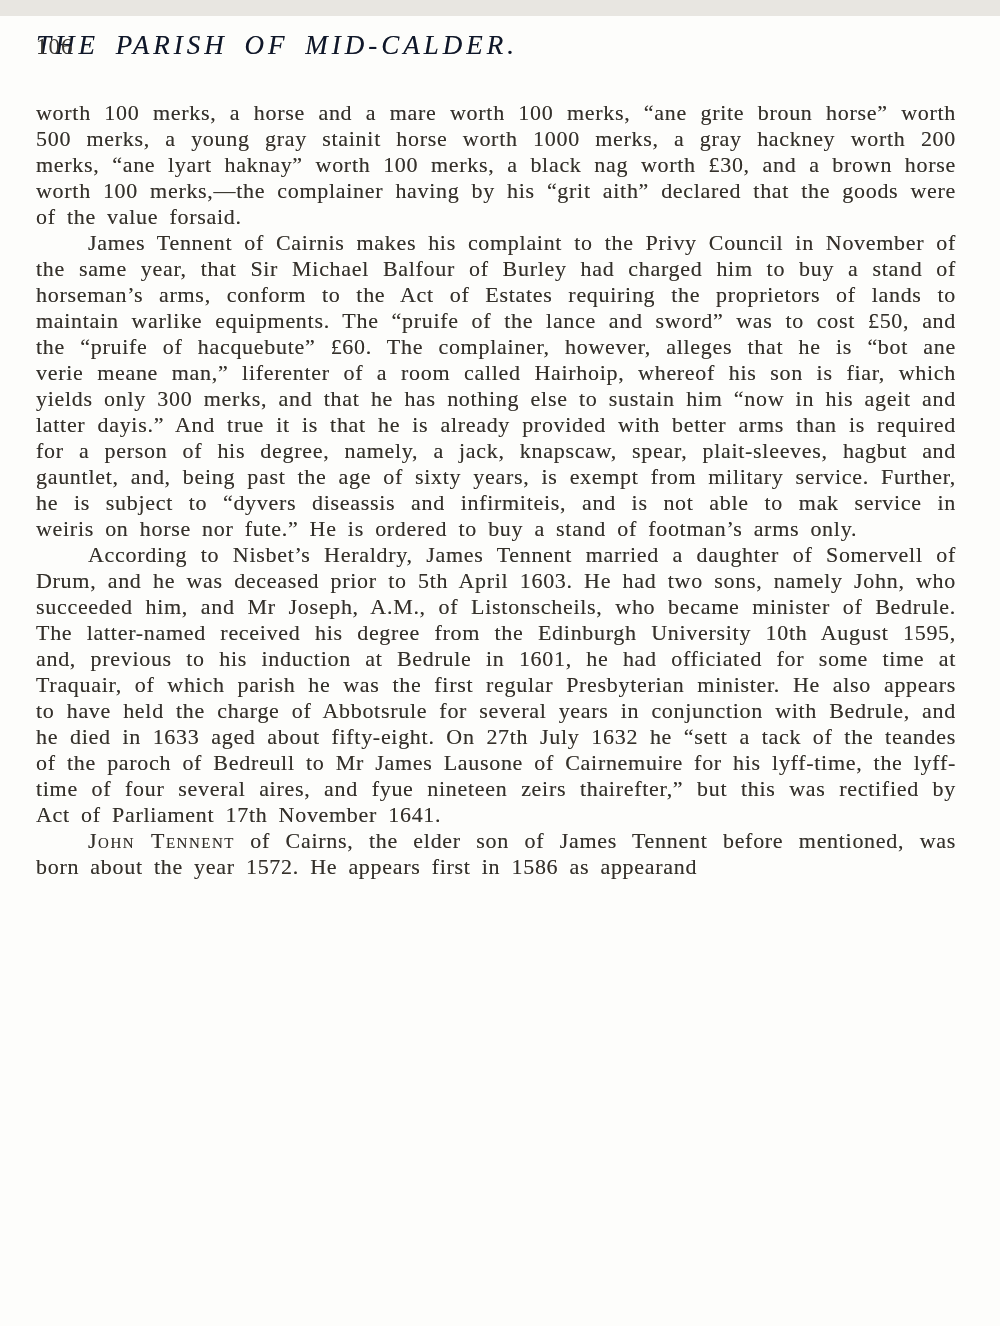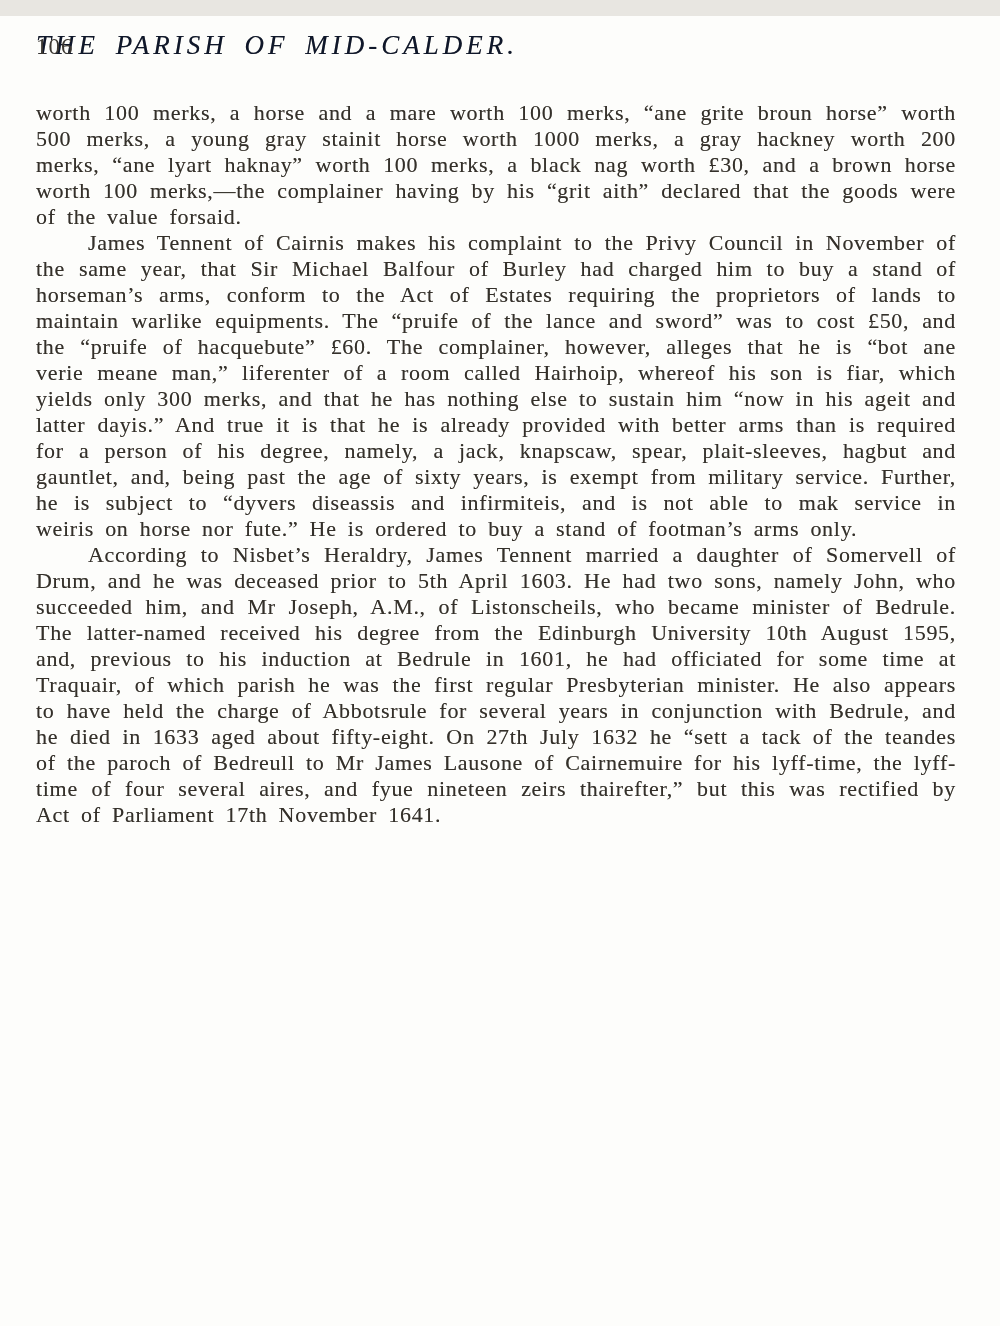--- a/index.html
+++ b/index.html
@@ -74,16 +74,17 @@
   </header>
 
   <main class="page-body">
 
     <p class="para">worth 100 merks, a horse and a mare worth 100 merks, “ane grite broun horse” worth 500 merks, a young gray stainit horse worth 1000 merks, a gray hackney worth 200 merks, “ane lyart haknay” worth 100 merks, a black nag worth £30, and a brown horse worth 100 merks,—the complainer having by his “grit aith” declared that the goods were of the value forsaid.</p>
 
     <p class="para indent">James Tennent of Cairnis makes his complaint to the Privy Council in November of the same year, that Sir Michael Balfour of Burley had charged him to buy a stand of horseman’s arms, conform to the Act of Estates requiring the proprietors of lands to maintain warlike equipments. The “pruife of the lance and sword” was to cost £50, and the “pruife of hacquebute” £60.  The complainer, however, alleges that he is “bot ane verie meane man,” liferenter of a room called Hairhoip, whereof his son is fiar, which yields only 300 merks, and that he has nothing else to sustain him “now in his ageit and latter dayis.”  And true it is that he is already provided with better arms than is required for a person of his degree, namely, a jack, knapscaw, spear, plait-sleeves, hagbut and gauntlet, and, being past the age of sixty years, is exempt from military service. Further, he is subject to “dyvers diseassis and infirmiteis, and is not able to mak service in weiris on horse nor fute.”  He is ordered to buy a stand of footman’s arms only.</p>
 
     <p class="para indent"><span>According to </span><span class="italic">Nisbet’s Heraldry</span><span>, James Tennent married a daughter of Somervell of Drum, and he was deceased prior to 5th April 1603.  He had two sons, namely John, who succeeded him, and Mr Joseph, A.M., of Listonscheils, who became minister of Bedrule.  The latter-named received his degree from the Edinburgh University 10th August 1595, and, previous to his induction at Bedrule in 1601, he had officiated for some time at Traquair, of which parish he was the first regular Presbyterian minister.  He also appears to have held the charge of Abbotsrule for several years in conjunction with Bedrule, and he died in 1633 aged about fifty-eight.  On 27th July 1632 he “sett a tack of the teandes of the paroch of Bedreull to Mr James Lausone of Cairnemuire for his lyff-time, the lyff-time of four several aires, and fyue nineteen zeirs thairefter,” but this was rectified by Act of Parliament 17th November 1641.</span></p>
 
+    <p class="para indent"><span class="smallcaps">John Tennent</span><span> of Cairns, the elder son of James Tennent before mentioned, was born about the year 1572.  He appears first in 1586 as appearand</span></p>
 
   </main>
 
 </div>
 
 </body></html>

